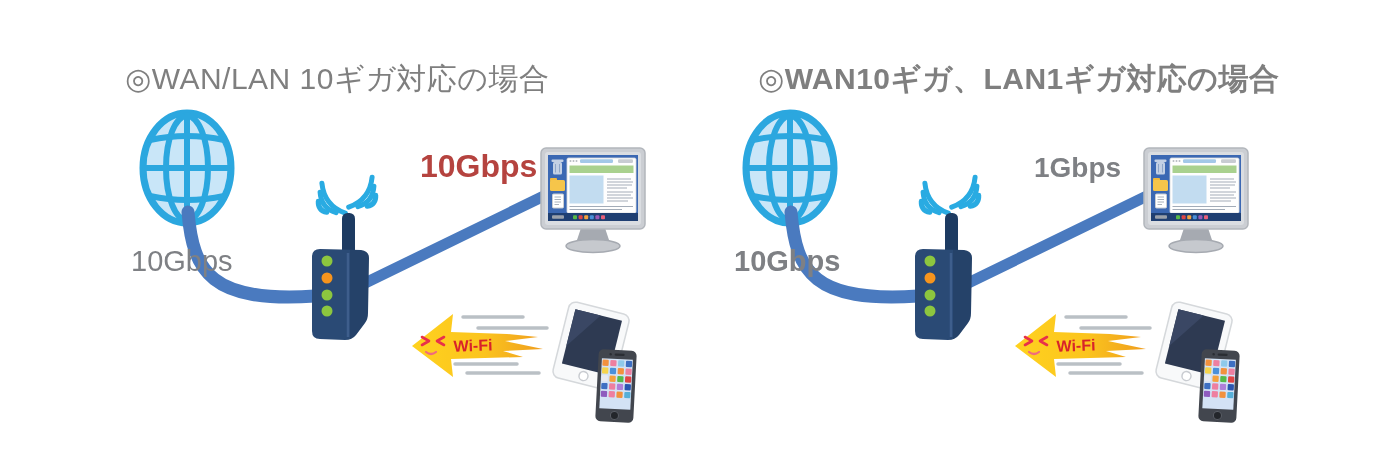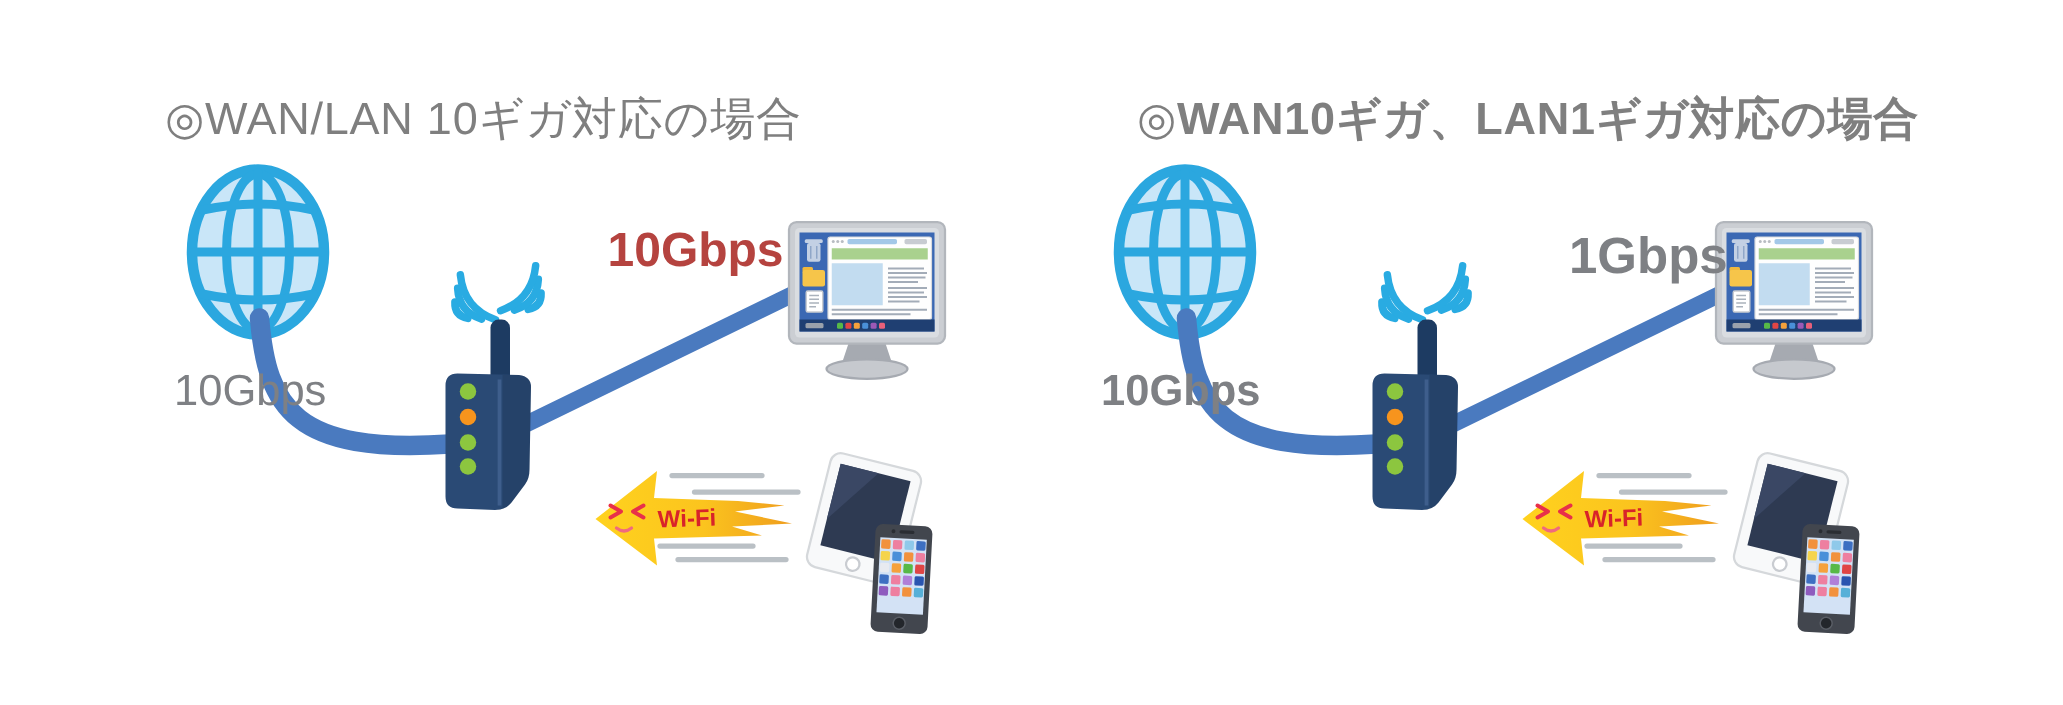--- a/index.html
+++ b/index.html
@@ -1,31 +1,31 @@
 <!DOCTYPE html>
 <html><head>
 <meta charset="utf-8">
 <style>
   html,body{margin:0;padding:0;background:#fff;}
   .canvas{
     position:relative;width:1375px;height:470px;background:#ffffff;overflow:hidden;
     font-family:"Liberation Sans","DejaVu Sans",sans-serif;
   }
   .panel{position:absolute;top:0;width:690px;height:470px;}
-  .panel--left{left:0;}
+  .panel--left{left:15px;}
   .panel--right{left:618px;font-weight:bold;}
   .art{position:absolute;left:0;top:0;width:690px;height:470px;display:block;}
   .title{
     position:absolute;top:59px;left:110px;font-size:30px;color:#7F7F7F;
     white-space:nowrap;letter-spacing:.5px;
   }
   .panel--right .title{left:140px;}
   .label{position:absolute;white-space:nowrap;line-height:1;}
   .wan-label{left:116px;top:247px;font-size:29px;color:#7E8084;}
-  .lan-label{left:428px;top:154px;font-size:34px;color:#7E8084;}
+  .lan-label{left:416px;top:154px;font-size:28px;color:#7E8084;}
   .lan-label--fast{left:405px;top:150px;font-size:32px;font-weight:bold;color:#B5433F;}
   .defs-holder{position:absolute;width:0;height:0;overflow:hidden;}
 </style>
 </head>
 <body>
 
 <div class="canvas">
 
   <svg class="defs-holder" aria-hidden="true">
     <defs>

